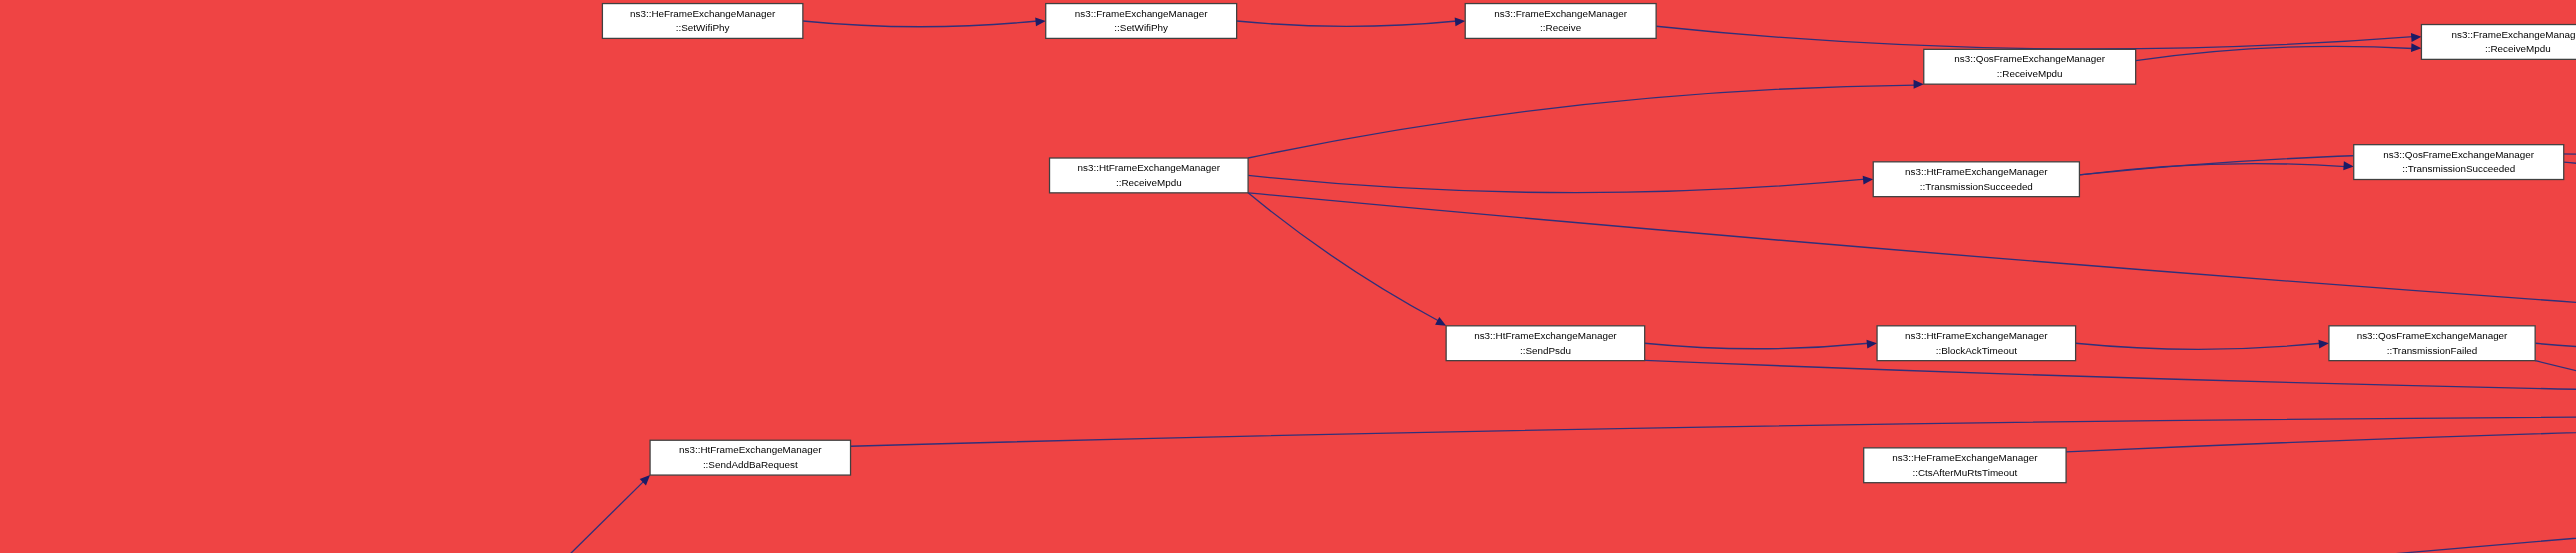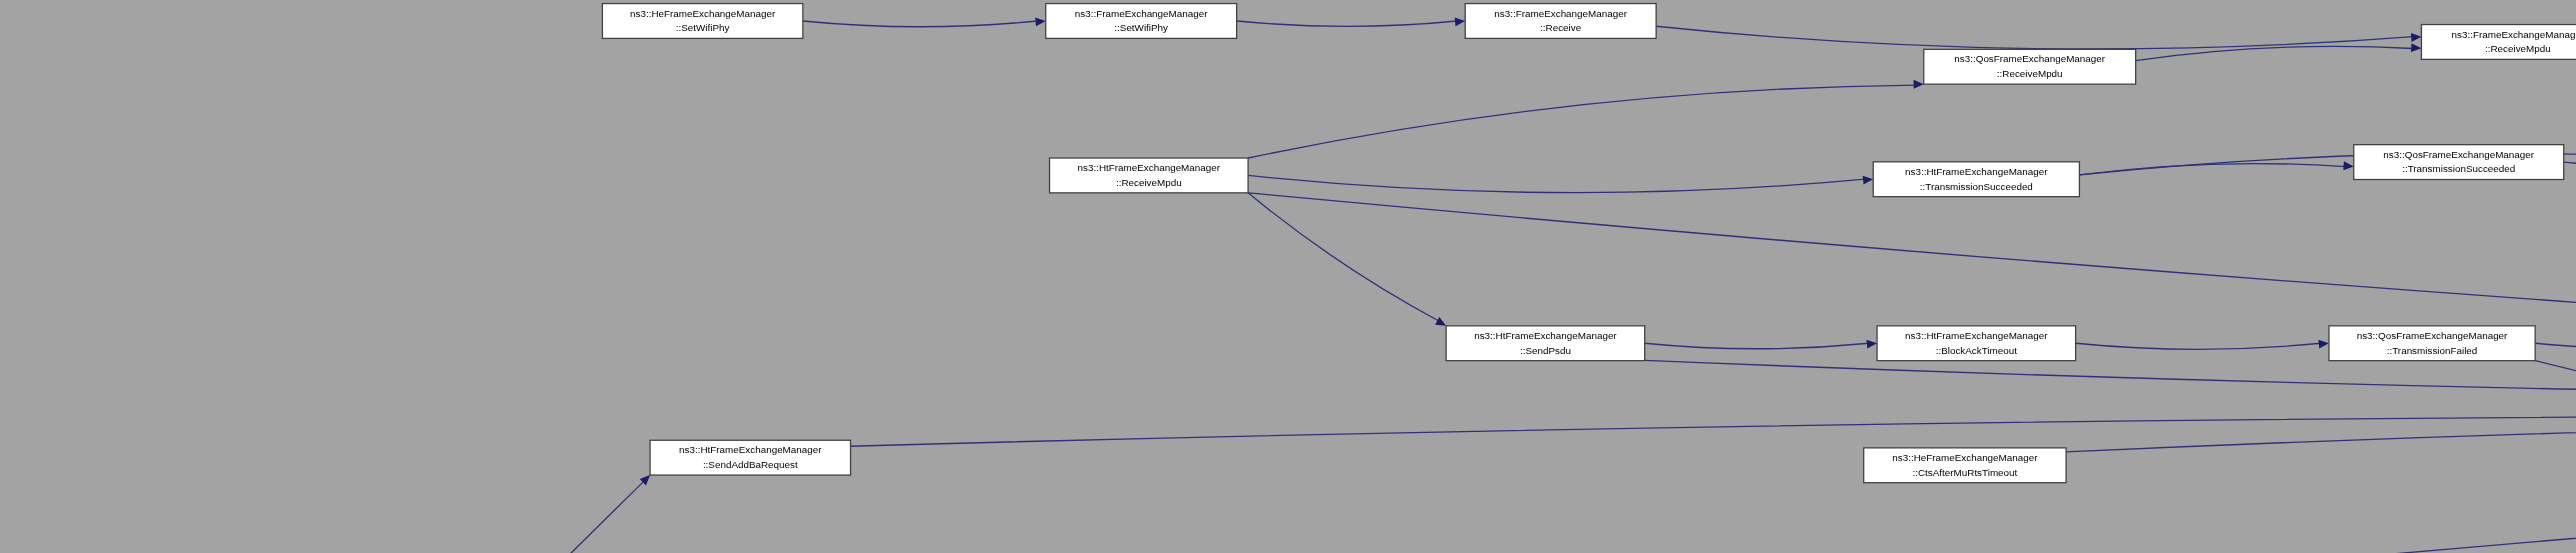--- a/index.html
+++ b/index.html
@@ -7,21 +7,21 @@
     padding: 0;
     background: #ffffff;
   }
   body {
     font-family: "Liberation Sans", sans-serif;
   }
   #graph-wrap {
     position: relative;
     width: 2576px;
     height: 553px;
-    background: #a3a3a3;
+    background: #ef4444;
     overflow: hidden;
   }
   svg.callgraph {
     display: block;
     width: 2576px;
     height: 553px;
   }
   .node-box {
     fill: #ffffff;
     stroke: #404040;

